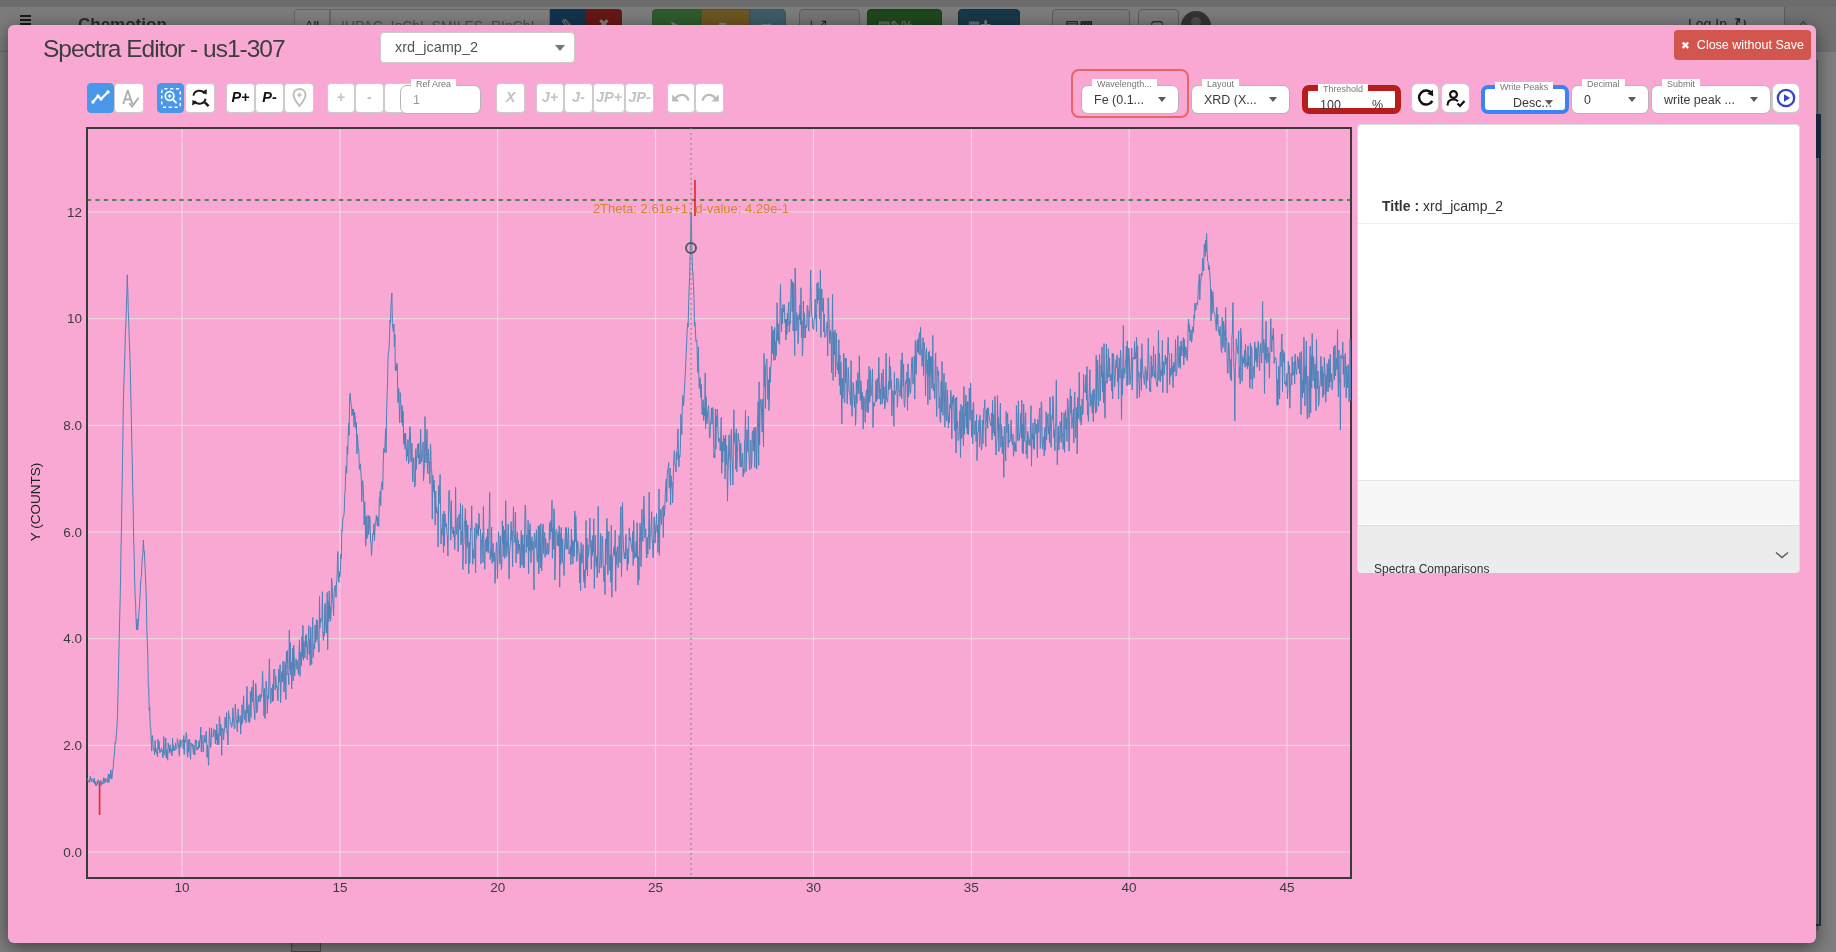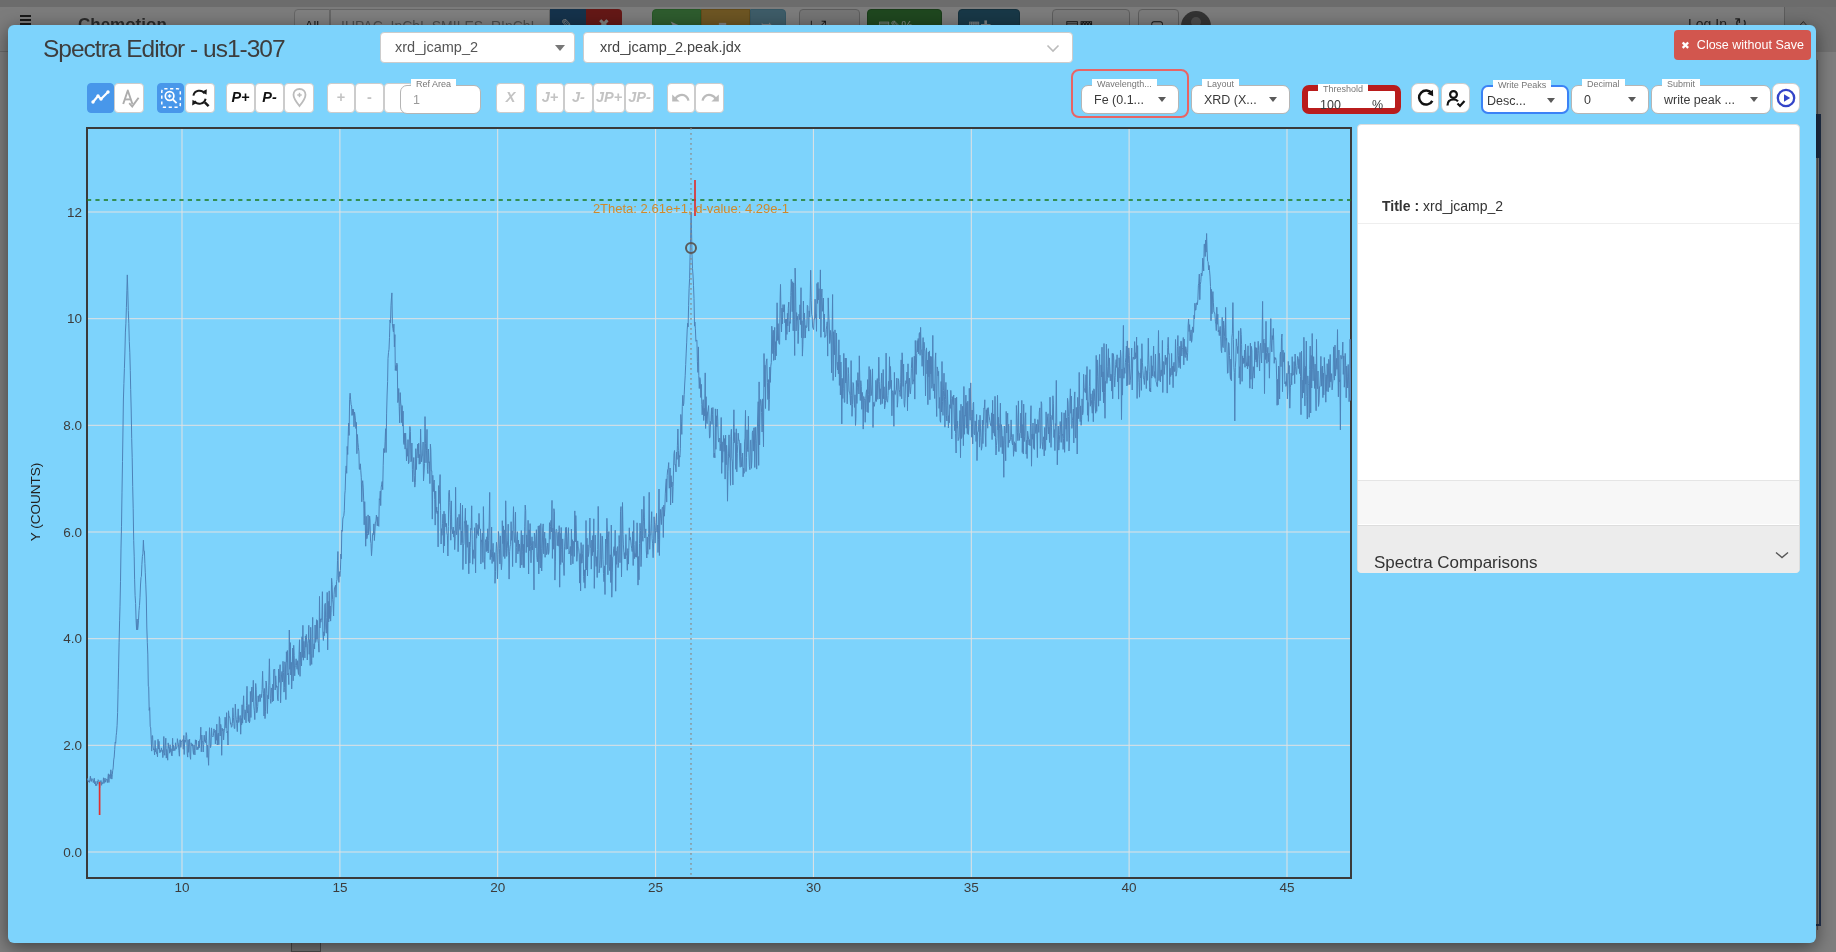--- a/index.html
+++ b/index.html
@@ -62,32 +62,26 @@
 
 <div style="position:absolute;left:0;top:52px;width:1836px;height:900px;background:#fdfdfd"></div>
 
 <div style="position:absolute;left:1817px;top:60px;width:1px;height:870px;background:#aaa"></div>
 <div style="position:absolute;left:1819px;top:114px;width:2px;height:812px;background:#45639a"></div>
 <div style="position:absolute;left:1816px;top:114px;width:5px;height:44px;background:#3d5a8c"></div>
 <div style="position:absolute;left:1812px;top:924px;width:9px;height:2px;background:#45639a"></div>
 <div style="position:absolute;left:291px;top:940px;width:30px;height:12px;background:#e8e8e8;border:1px solid #999"></div>
 
 <div style="position:absolute;left:0;top:0;width:1836px;height:952px;background:rgba(0,0,0,0.5)"></div>
-<div style="position:absolute;left:8px;top:25px;width:1808px;height:918px;background:#7dd3fc;border-radius:6px;box-shadow:0 4px 18px rgba(0,0,0,0.5)">
+<div style="position:absolute;left:8px;top:25px;width:1808px;height:918px;background:#f9a8d4;border-radius:6px;box-shadow:0 4px 18px rgba(0,0,0,0.5)">
 
 <div style="position:absolute;left:35px;top:10px;font-size:24.5px;letter-spacing:-1px;color:#3d3d3d">Spectra Editor - us1-307</div>
 <div style="position:absolute;left:372px;top:7px;width:195px;height:31px;border:1px solid #ccc;border-radius:4px;background:#fff">
   <div style="position:absolute;left:14px;top:6px;font-size:14.5px;color:#555">xrd_jcamp_2</div>
         <div style="position:absolute;right:9px;top:12px;width:0;height:0;border-left:5.5px solid transparent;border-right:5.5px solid transparent;border-top:6.5px solid #777"></div>
-</div>
-<div style="position:absolute;left:575px;top:7px;width:490px;height:31px;border:1px solid #ccc;border-radius:4px;background:#fff">
-  <div style="position:absolute;left:16px;top:6px;font-size:14.5px;color:#444">xrd_jcamp_2.peak.jdx</div>
-        <svg width="14" height="9" viewBox="0 0 14 9" style="position:absolute;right:12px;top:11px">
-          <path d="M1.5 1.5 L7 7 L12.5 1.5" stroke="#bbb" stroke-width="1.6" fill="none"></path>
-        </svg>
 </div>
 <div style="position:absolute;left:1666px;top:5px;width:137px;height:30px;background:#d2564e;border-radius:4px">
   <div style="position:absolute;left:0;top:0;width:100%;text-align:center;line-height:30px;font-size:12.5px;color:#fff"><span style="font-size:10.5px">✖</span>&nbsp; Close without Save</div>
 </div>
 
 <div style="position:absolute;left:79px;top:58px;width:27px;height:30px;background:#4897ea;border:1px solid #4897ea;border-radius:4px;">
         <svg width="26" height="28" viewBox="0 0 26 28" style="position:absolute;left:0;top:0">
           <polyline points="5,18 10,12 13,15 20,8" stroke="#fff" stroke-width="2.2" fill="none" stroke-linecap="round" stroke-linejoin="round"></polyline>
           <circle cx="5" cy="18" r="1.7" fill="#fff"></circle>
           <circle cx="10" cy="12" r="1.7" fill="#fff"></circle>
@@ -193,23 +187,23 @@
           <path d="M20.9 5.8 l0.3 6.4 -5.9 -2.4 z" fill="#111"></path>
         </svg>
       </div>
       <div style="position:absolute;left:1433px;top:58px;width:29px;height:30px;background:#fff;border:1px solid #ccc;border-radius:7px;">
         <svg width="27" height="28" viewBox="0 0 27 28" style="position:absolute;left:0;top:0">
           <circle cx="11.5" cy="10.5" r="3.4" fill="none" stroke="#111" stroke-width="2.2"></circle>
           <path d="M5.5 21.5 c0 -4 2.6 -6 6 -6 c1.8 0 3.4 0.6 4.5 1.7" fill="none" stroke="#111" stroke-width="2.2"></path>
           <path d="M15.5 19.5 l2.5 2.5 L22.5 17" stroke="#111" stroke-width="2.2" fill="none"></path>
         </svg>
       </div>
-      <div style="position:absolute;left:1473px;top:60px;width:88px;height:29px;border:2px solid #3b82f6;border-radius:7px;background:#fff">
+      <div style="position:absolute;left:1473px;top:60px;width:88px;height:29px;border:4px solid #3b82f6;border-radius:7px;background:#fff">
         <div style="position:absolute;top:-7px;left:10px;background:#fff;padding:0 5px;font-size:9px;color:#777;line-height:11px;white-space:nowrap">Write Peaks</div>
-        <div style="position:absolute;left:4px;top:7px;font-size:12.5px;color:#3a3a3a;white-space:nowrap">Desc...</div>
+        <div style="position:absolute;left:28px;top:7px;font-size:12.5px;color:#3a3a3a;white-space:nowrap">Desc...</div>
         <div style="position:absolute;right:12px;top:11px;width:0;height:0;border-left:4.5px solid transparent;border-right:4.5px solid transparent;border-top:5.5px solid #5a5a5a"></div>
       </div>
       <div style="position:absolute;left:1563px;top:60px;width:78px;height:29px;border:1px solid #b5b5b5;border-radius:7px;background:#fff">
         <div style="position:absolute;top:-7px;left:10px;background:#fff;padding:0 5px;font-size:9px;color:#777;line-height:11px;white-space:nowrap">Decimal</div>
         <div style="position:absolute;left:12px;top:7px;font-size:12.5px;color:#3a3a3a;white-space:nowrap">0</div>
         <div style="position:absolute;right:12px;top:11px;width:0;height:0;border-left:4.5px solid transparent;border-right:4.5px solid transparent;border-top:5.5px solid #5a5a5a"></div>
       </div>
       <div style="position:absolute;left:1643px;top:60px;width:120px;height:29px;border:1px solid #b5b5b5;border-radius:7px;background:#fff">
         <div style="position:absolute;top:-7px;left:10px;background:#fff;padding:0 5px;font-size:9px;color:#777;line-height:11px;white-space:nowrap">Submit</div>
         <div style="position:absolute;left:12px;top:7px;font-size:12.5px;color:#3a3a3a;white-space:nowrap">write peak ...</div>
@@ -265,20 +259,20 @@
 <text x="683" y="188" font-size="13" fill="#cf8a2b" text-anchor="middle">2Theta: 2.61e+1, d-value: 4.29e-1</text>
 <line x1="91.6" y1="757" x2="91.6" y2="790" stroke="#e03030" stroke-width="1.7"></line>
 </svg>
 
 <div style="position:absolute;left:1349px;top:99px;width:443px;height:449px;border:1px solid #ddd;border-radius:4px;background:#fff">
   <div style="position:absolute;left:0;top:65px;width:441px;height:34px;border-bottom:1px solid #eee">
     <div style="position:absolute;left:24px;top:8px;font-size:14px;color:#333"><b>Title :</b> xrd_jcamp_2</div>
   </div>
   <div style="position:absolute;left:0;top:355px;width:441px;height:44px;background:#f7f7f7;border-top:1px solid #e5e5e5"></div>
   <div style="position:absolute;left:0;top:400px;width:441px;height:48px;background:#ececec;border-top:1px solid #ddd;border-radius:0 0 4px 4px">
-    <div style="position:absolute;left:16px;top:27px;font-size:17px;color:#333">Spectra Comparisons</div>
+    <div style="position:absolute;left:16px;top:36px;font-size:12px;color:#333">Spectra Comparisons</div>
           <svg width="16" height="10" viewBox="0 0 16 10" style="position:absolute;right:9px;top:24px">
             <path d="M2 2.5 L8 7.5 L14 2.5" stroke="#555" stroke-width="1.4" fill="none"></path>
           </svg>
   </div>
 </div>
 
 </div>
 </div>
 </body></html>

